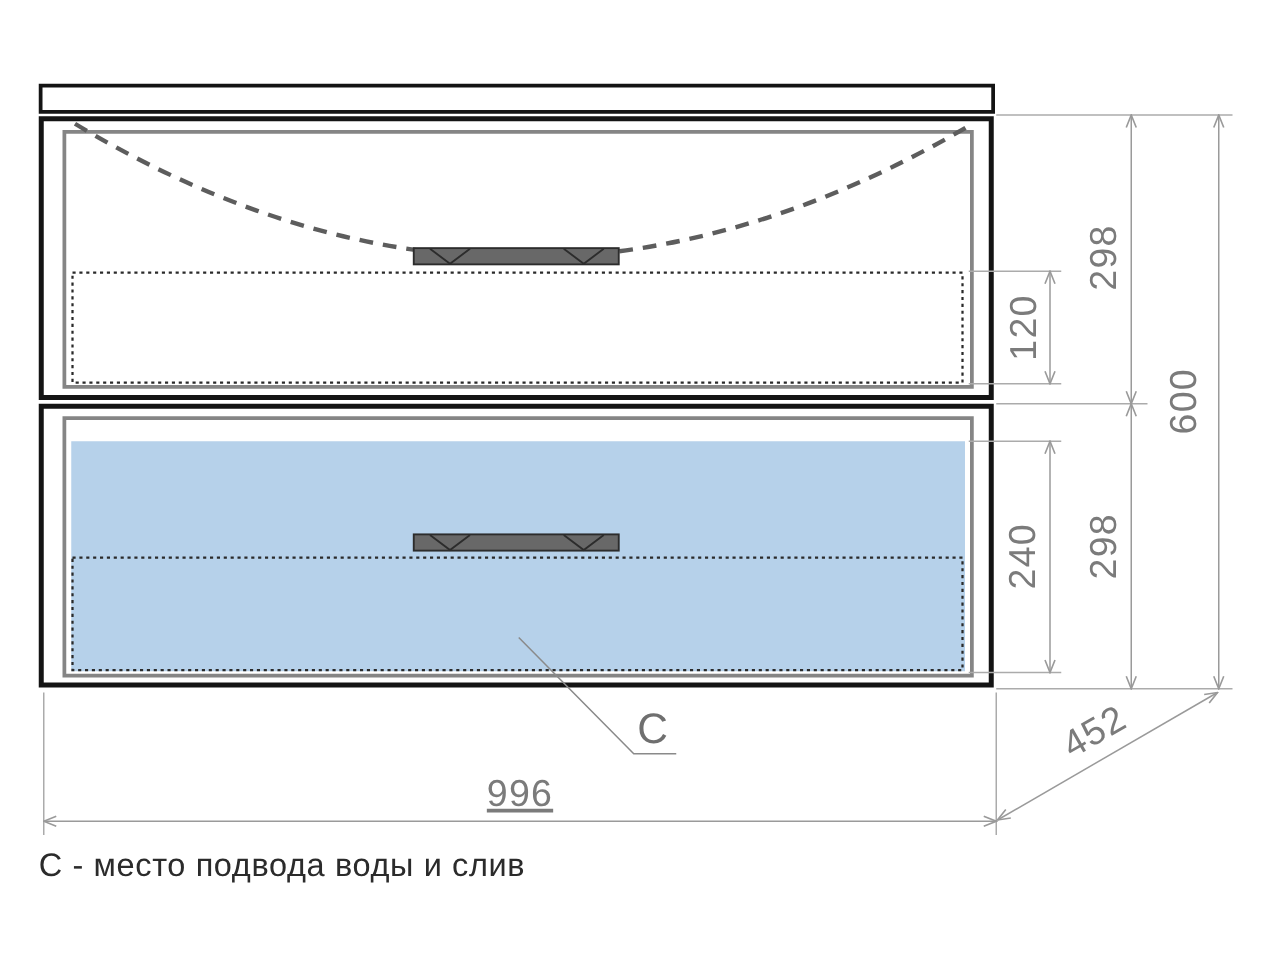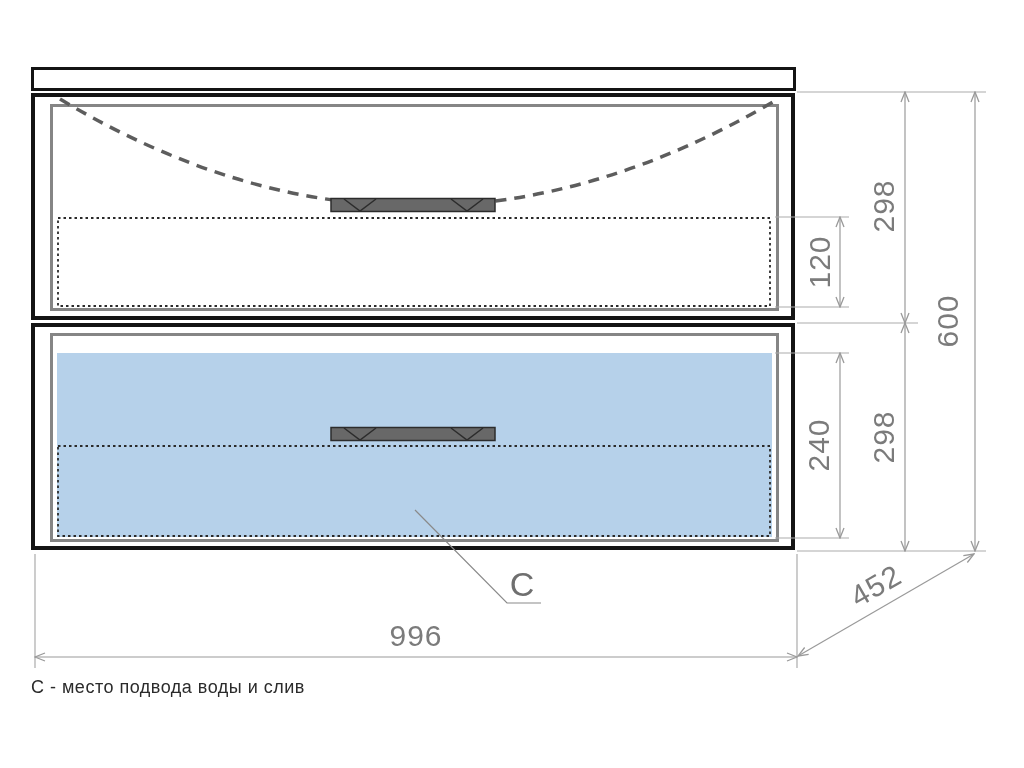--- a/index.html
+++ b/index.html
@@ -11,21 +11,21 @@
   .dim-label{
     position:absolute;color:#7b7b7b;font-size:30px;letter-spacing:1px;
     white-space:nowrap;transform:translate(-50%,-50%);
   }
   .dim-label.rot90{transform:translate(-50%,-50%) rotate(-90deg);}
   .dim-label.rot30{transform:translate(-50%,-50%) rotate(-30deg);}
   .leader-label{
     position:absolute;color:#6f6f6f;font-size:34px;transform:translate(-50%,-50%);
   }
   .caption{
-    position:absolute;left:31px;top:677px;color:#2b2b2b;font-size:18px;
+    position:absolute;left:31px;top:677px;color:#2b2b2b;font-size:26px;
     letter-spacing:0.5px;white-space:nowrap;
   }
 </style>
 </head>
 <body>
 
 <div id="canvas">
 
   <svg id="drawing" viewBox="0 0 1024 768" xmlns="http://www.w3.org/2000/svg">
     <defs>
@@ -84,20 +84,20 @@
     </g>
 
     <polyline points="415,510 507,603 541,603" fill="none" stroke="#8a8a8a" stroke-width="1.2"></polyline>
   </svg>
 
   <div class="dim-label rot90" style="left:820px;top:262px;">120</div>
   <div class="dim-label rot90" style="left:819px;top:445px;">240</div>
   <div class="dim-label rot90" style="left:884px;top:206px;">298</div>
   <div class="dim-label rot90" style="left:884px;top:437px;">298</div>
   <div class="dim-label rot90" style="left:948px;top:321px;">600</div>
-  <div class="dim-label" style="left:416px;top:636px;">996</div>
+  <div class="dim-label" style="left:416px;top:636px;text-decoration:underline;">996</div>
   <div class="dim-label rot30" style="left:876px;top:586px;">452</div>
 
   <div class="leader-label" style="left:522px;top:584px;">C</div>
 
   <div class="caption">С - место подвода воды и слив</div>
 
 </div>
 
 </body></html>

